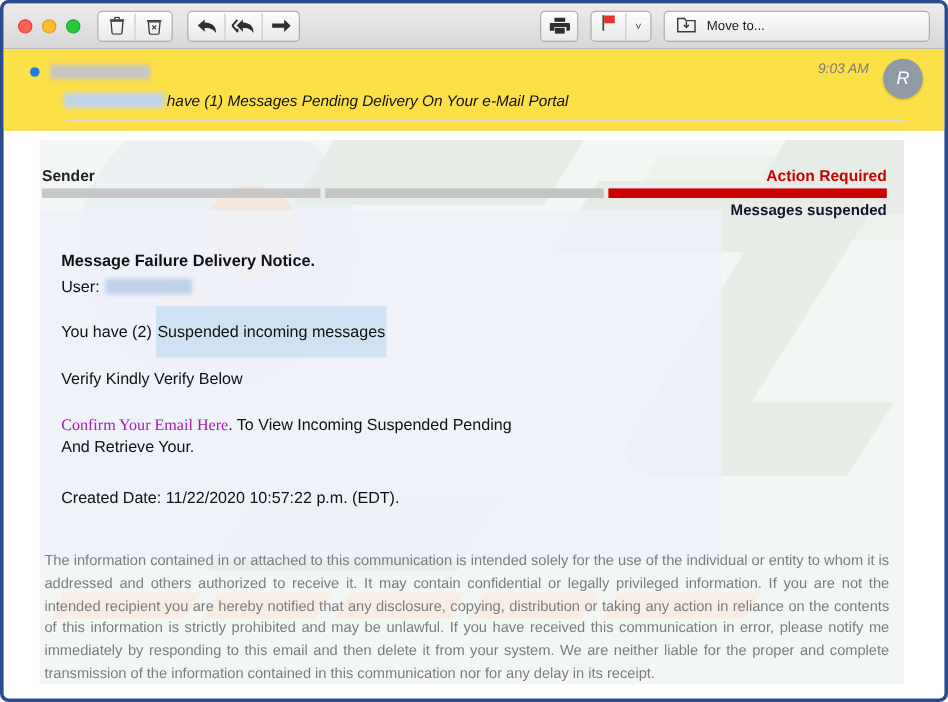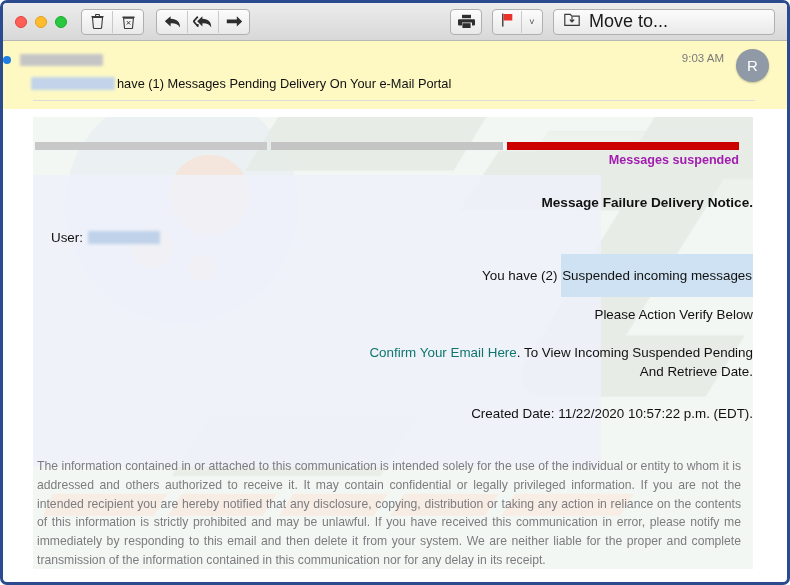--- a/index.html
+++ b/index.html
@@ -85,28 +85,29 @@
     background: linear-gradient(to bottom, #fcfcfc, #e9e9e9); }
   .flag-cell { width: 28px; height: 22px; display: flex; align-items: center; justify-content: center; }
   .chev-cell { width: 20px; height: 22px; display: flex; align-items: center; justify-content: center;
     border-left: 1px solid #c9c9c9; font-size: 9px; color: #444; }
   .moveto {
     display: flex; align-items: center; gap: 9px;
     height: 24px; min-width: 200px;
     border: 1px solid #b0b0b0; border-radius: 4px;
     background: linear-gradient(to bottom, #fcfcfc, #e9e9e9);
     padding: 0 10px;
-    font-size: 18px; color: #1a1a1a; text-align: center;
+    font-size: 11px; color: #1a1a1a; text-align: center;
   }
 
   
   .msg-header {
     position: relative;
-    background: #fef9c3;
-    padding: 10px 16px 8px 0;
+    background: #fde047;
+    padding: 10px 16px 8px 22px;
+    font-style: italic;
   }
   .hdr-row1 {
     display: flex;
     align-items: center;
     height: 18px;
   }
   .unread-dot {
     width: 8px; height: 8px; border-radius: 50%;
     background: #1f7fe0;
     margin-right: 9px;
@@ -216,43 +217,43 @@
   }
   .bar { height: 8px; }
   .bar.grey1 { flex: 1 1 0; background: #c8c8c8; }
   .bar.grey2 { flex: 1 1 0; background: #c4c4c4; }
   .bar.red   { flex: 1 1 0; background: #cc0000; }
   .lbl-suspended {
     text-align: right;
     padding: 3px 14px 0 0;
     font-size: 12.6px;
     font-weight: bold;
-    color: #a21caf;
+    color: #0f172a;
   }
 
   .body-text {
     position: relative;
     z-index: 3;
     padding: 26px 0 0 18px;
     color: #111;
     font-size: 13.4px;
     line-height: 1.45;
-    text-align: right;
   }
   .bt-title { font-weight: bold; font-size: 13.6px; }
-  .bt-user { display: flex; align-items: center; gap: 5px; margin-top: 15px; }
+  .bt-user { display: flex; align-items: center; gap: 5px; margin-top: 1px; }
   .bt-para { margin-top: 19px; }
   .hl {
     background: #cfe2f3;
     padding: 14px 1px;
   }
   .link {
-    color: #0f766e;
+    color: #a21caf;
     text-decoration: none;
     cursor: pointer;
+    font-family: Liberation Serif, serif;
   }
   .bt-created { margin-top: 22px; }
 
   
   .disclaimer {
     position: relative;
     z-index: 3;
     margin: 34px 0 0 2px;
     padding: 0 12px 0 2px;
     font-size: 12.2px;
@@ -399,44 +400,48 @@
         <path d="M150 380h96l-14 22h-96z"></path>
         <path d="M262 380h96l-14 22h-96z"></path>
         <path d="M374 380h96l-14 22h-96z"></path>
         <path d="M486 380h120l-14 22H472z"></path>
       </g>
     </svg>
 
     <div class="blue-panel"></div>
 
     <div class="banner">
+      <div class="banner-labels">
+        <span class="lbl-sender">Sender</span>
+        <span class="lbl-action">Action Required</span>
+      </div>
       <div class="bars">
         <div class="bar grey1"></div>
         <div class="bar grey2"></div>
         <div class="bar red"></div>
       </div>
       <div class="lbl-suspended">Messages suspended</div>
     </div>
 
     <div class="body-text">
       <div class="bt-title">Message Failure Delivery Notice.</div>
       <div class="bt-user">
         <span>User:</span>
         <span class="redact user"></span>
       </div>
 
       <div class="bt-para">
         <span>You have (2) </span><span class="hl">Suspended incoming messages</span>
       </div>
 
-      <div class="bt-para">Please Action Verify Below</div>
+      <div class="bt-para">Verify Kindly Verify Below</div>
 
       <div class="bt-para">
         <a class="link" href="#">Confirm Your Email Here</a><span>. To View Incoming Suspended Pending</span><br>
-        <span>And Retrieve Date.</span>
+        <span>And Retrieve Your.</span>
       </div>
 
       <div class="bt-created">Created Date: 11/22/2020 10:57:22 p.m. (EDT).</div>
     </div>
 
     <div class="disclaimer">The information contained in or attached to this communication is intended solely for the use of the individual or entity to whom it is addressed and others authorized to receive it.  It may contain confidential or legally privileged information. If you are not the intended recipient you are hereby notified that any disclosure, copying, distribution or taking any action in reliance on the contents of this information is strictly prohibited and may be unlawful.  If you have received this communication in error, please notify me immediately by responding to this email and then delete it from your system. We are neither liable for the proper and complete transmission of the information contained in this communication nor for any delay in its receipt.</div>
 
   </div>
 
 </div>

